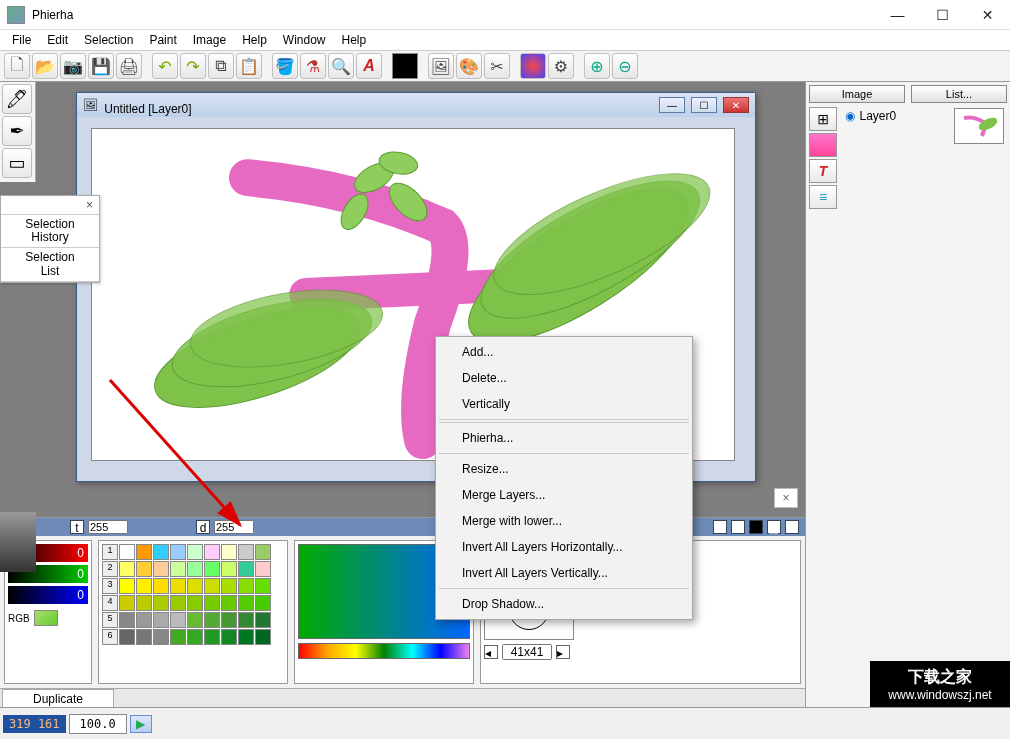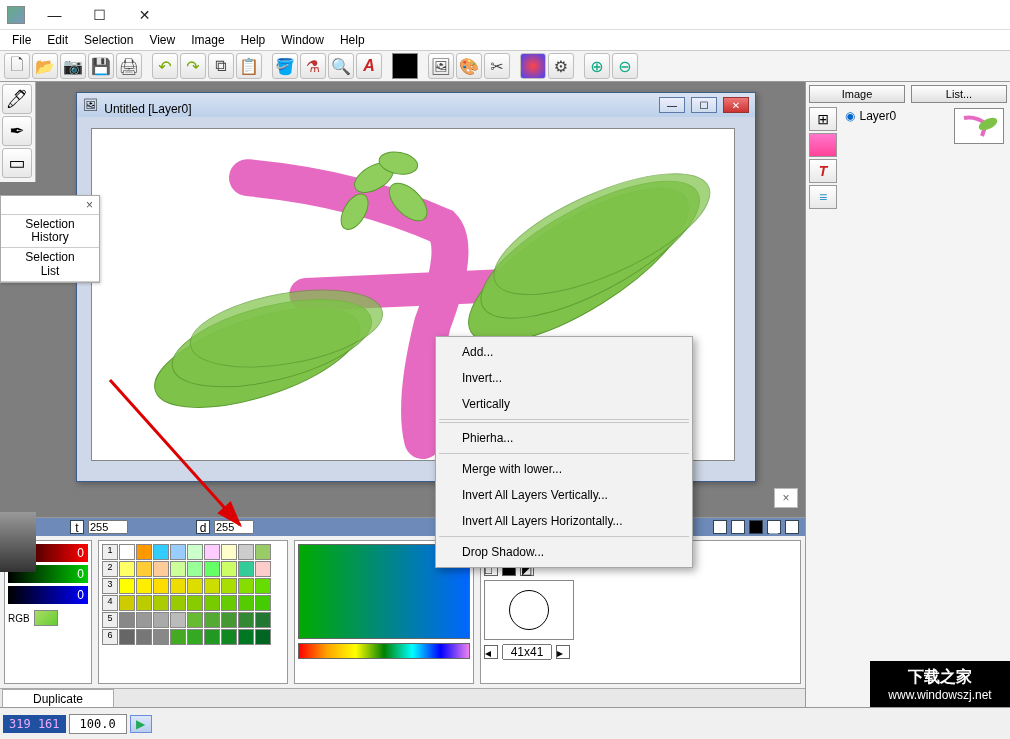--- a/index.html
+++ b/index.html
@@ -68,21 +68,21 @@
 .right-panel .hdr { display:flex; gap:6px; margin-bottom:4px; }
 .right-panel .hdr button { flex:1; height:18px; border:1px solid #888; background:linear-gradient(#fff,#e0e0e0); font-size:11px; }
 .right-panel .ops { display:flex; flex-direction:column; gap:2px; width:30px; float:left; }
 .right-panel .ops div { width:28px; height:24px; border:1px solid #999; background:linear-gradient(#fff,#e8e8e8); display:flex; align-items:center; justify-content:center; font-size:14px; }
 .layer-list { margin-left:34px; }
 .layer-row { display:flex; align-items:center; gap:4px; padding:2px; }
 .layer-thumb { width:50px; height:36px; border:1px solid #888; background:#fff; display:flex; align-items:center; justify-content:center; }
 
 
 .status { position:absolute; left:0; right:0; bottom:0; height:32px; background:#f0f0f0; border-top:1px solid #999; display:flex; align-items:center; }
-.status .coord { background:#2050a0; color:#f0abfc; padding:2px 6px; margin:0 3px; font-family:monospace; }
+.status .coord { background:#2050a0; color:#fdba74; padding:2px 6px; margin:0 3px; font-family:monospace; }
 .status .zoom { background:#fff; border:1px solid #888; padding:2px 10px; font-family:monospace; }
 .status .play { width:22px; height:18px; border:1px solid #6a8edc; background:linear-gradient(#dbe7fa,#b9cdf0); display:inline-flex; align-items:center; justify-content:center; color:#2a5; margin:0 3px; }
 .status .info { background:#333; color:#ddd; font-family:monospace; padding:2px 8px; margin-left:3px; }
 
 
 .ctx { position:absolute; left:435px; top:336px; width:258px; background:#f2f2f2; border:1px solid #a8a8a8; box-shadow:3px 3px 8px rgba(0,0,0,.35); padding:2px; z-index:500; }
 .ctx .item { padding:6px 24px; font-size:12px; color:#000; }
 .ctx hr { border:none; border-top:1px solid #c8c8c8; margin:2px 1px; }
 
 
@@ -95,30 +95,31 @@
 
 .panel-x { position:absolute; right:212px; top:488px; width:24px; height:20px; border:1px solid #bbb; background:#fff; display:flex; align-items:center; justify-content:center; color:#666; z-index:50; }
 
 .grad-left { position:absolute; left:0; top:430px; width:36px; height:60px; background:linear-gradient(#999,#333); z-index:30; }
 </style>
 </head>
 <body>
 
 <div class="titlebar">
   <div class="app-icon"></div>
+  <div class="title">Phierha</div>
   <div class="win-btn">—</div>
   <div class="win-btn">☐</div>
   <div class="win-btn win-close">✕</div>
 </div>
 
 <div class="menubar">
   <span>File</span>
   <span>Edit</span>
   <span>Selection</span>
-  <span>View</span>
+  <span>Paint</span>
   <span>Image</span>
   <span>Help</span>
   <span>Window</span>
   <span>Help</span>
 </div>
 
 <div class="toolbar">
   <div class="tbtn">🗋</div>
   <div class="tbtn" style="color:#c90">📂</div>
   <div class="tbtn">📷</div>
@@ -358,29 +359,31 @@
 </div>
 
 <div class="status">
   <span class="coord">319 161</span>
   <span class="zoom">100.0</span>
   <span class="play">▶</span>
 </div>
 
 <div class="ctx">
     <div class="item">Add...</div>
-    <div class="item">Invert...</div>
+    <div class="item">Delete...</div>
     <div class="item">Vertically</div>
     <hr>
     <hr>
     <div class="item">Phierha...</div>
     <hr>
+    <div class="item">Resize...</div>
+    <div class="item">Merge Layers...</div>
     <div class="item">Merge with lower...</div>
+    <div class="item">Invert All Layers Horizontally...</div>
     <div class="item">Invert All Layers Vertically...</div>
-    <div class="item">Invert All Layers Horizontally...</div>
     <hr>
     <div class="item">Drop Shadow...</div>
   </div>
 
 <svg class="arrow" style="left:100px;top:370px" width="180" height="180">
   <defs>
       <marker id="ah" markerWidth="10" markerHeight="10" refX="8" refY="3" orient="auto">
         <path d="M0,0 L0,6 L9,3 z" fill="#d00"></path>
       </marker>
     </defs>

